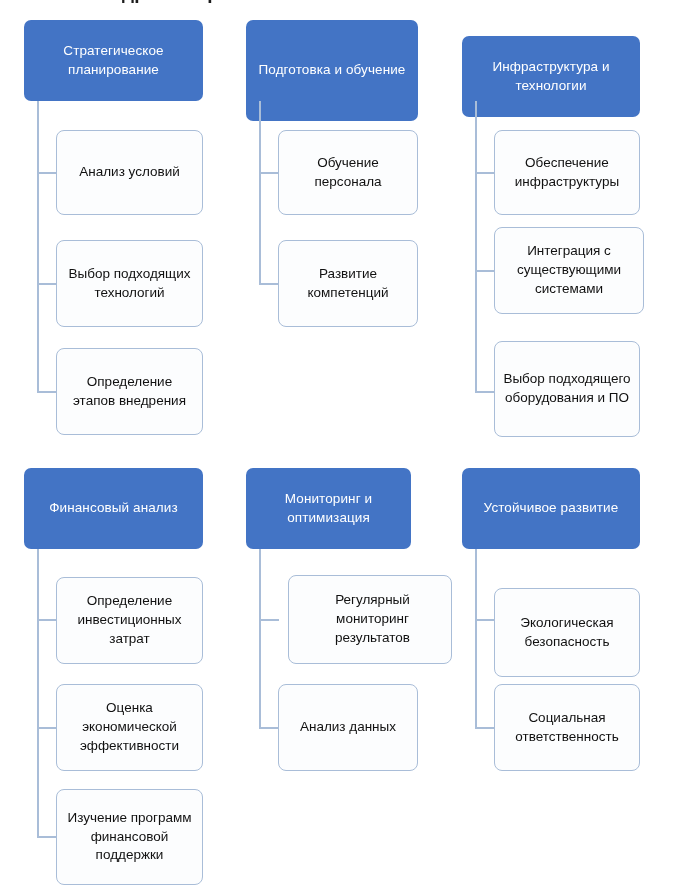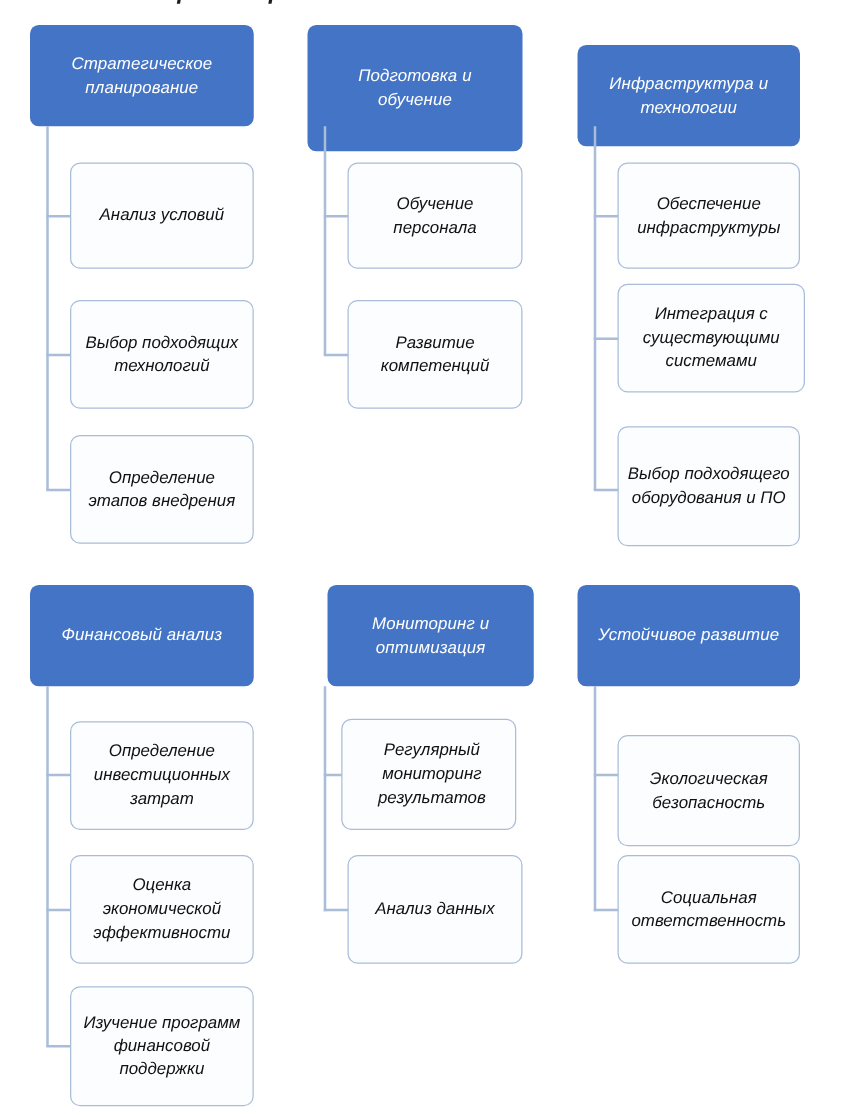--- a/index.html
+++ b/index.html
@@ -11,21 +11,20 @@
   body {
     font-family: "Liberation Sans", "DejaVu Sans", sans-serif;
     -webkit-font-smoothing: antialiased;
   }
   #canvas {
     position: relative;
     width: 679px;
     height: 892px;
     overflow: hidden;
     background: #ffffff;
-    font-style: italic;
   }
   
   .top-clip {
     position: absolute;
     left: 22px;
     top: -17px;
     width: 460px;
     height: 20px;
     font-size: 19px;
     font-weight: bold;
@@ -120,25 +119,25 @@
     <div class="trunk" style="left:37px; top:549px; height:288px;"></div>
     <div class="stub" style="left:37px; top:619px; width:20px;"></div>
     <div class="stub" style="left:37px; top:727px; width:20px;"></div>
     <div class="stub" style="left:37px; top:836px; width:20px;"></div>
     <div class="child-box" style="left:56px; top:577px; width:147px; height:87px;">Определение инвестиционных затрат</div>
     <div class="child-box" style="left:56px; top:684px; width:147px; height:87px;">Оценка экономической эффективности</div>
     <div class="child-box" style="left:56px; top:789px; width:147px; height:96px;">Изучение программ финансовой поддержки</div>
   </div>
 
   <div class="group">
-    <div class="header-box" style="left:246px; top:468px; width:165px; height:81px;margin-left:16px;">Мониторинг и оптимизация</div>
+    <div class="header-box" style="left:246px; top:468px; width:165px; height:81px;">Мониторинг и оптимизация</div>
     <div class="trunk" style="left:259px; top:549px; height:180px;"></div>
     <div class="stub" style="left:259px; top:619px; width:20px;"></div>
     <div class="stub" style="left:259px; top:727px; width:20px;"></div>
-    <div class="child-box" style="left:273px; top:575px; width:140px; height:89px;padding-left:12px;">Регулярный мониторинг результатов</div>
+    <div class="child-box" style="left:288px; top:575px; width:164px; height:89px;padding-left:12px;">Регулярный мониторинг результатов</div>
     <div class="child-box" style="left:278px; top:684px; width:140px; height:87px;">Анализ данных</div>
   </div>
 
   <div class="group">
     <div class="header-box" style="left:462px; top:468px; width:178px; height:81px;">Устойчивое развитие</div>
     <div class="trunk" style="left:475px; top:549px; height:180px;"></div>
     <div class="stub" style="left:475px; top:619px; width:20px;"></div>
     <div class="stub" style="left:475px; top:727px; width:20px;"></div>
     <div class="child-box" style="left:494px; top:588px; width:146px; height:89px;">Экологическая безопасность</div>
     <div class="child-box" style="left:494px; top:684px; width:146px; height:87px;">Социальная ответственность</div>

